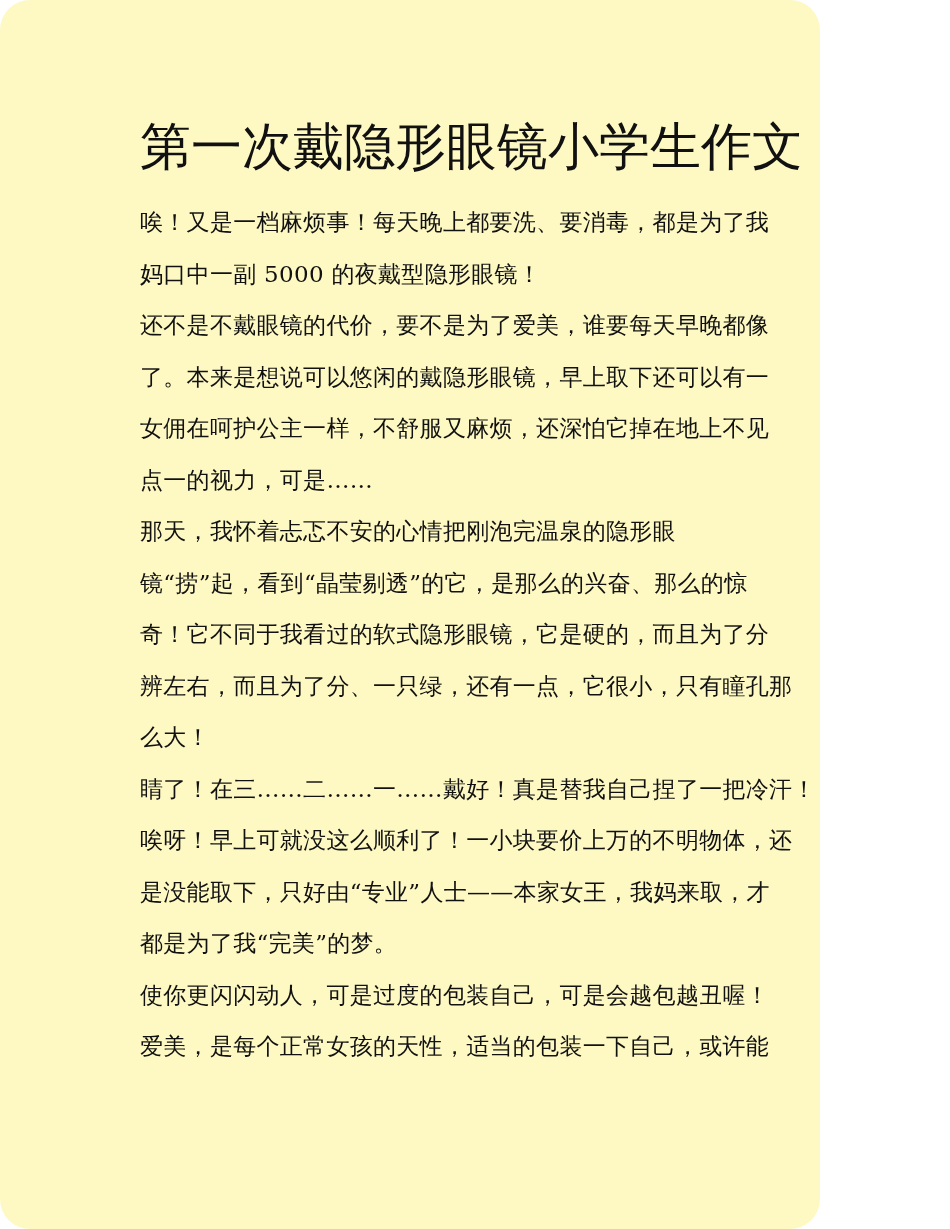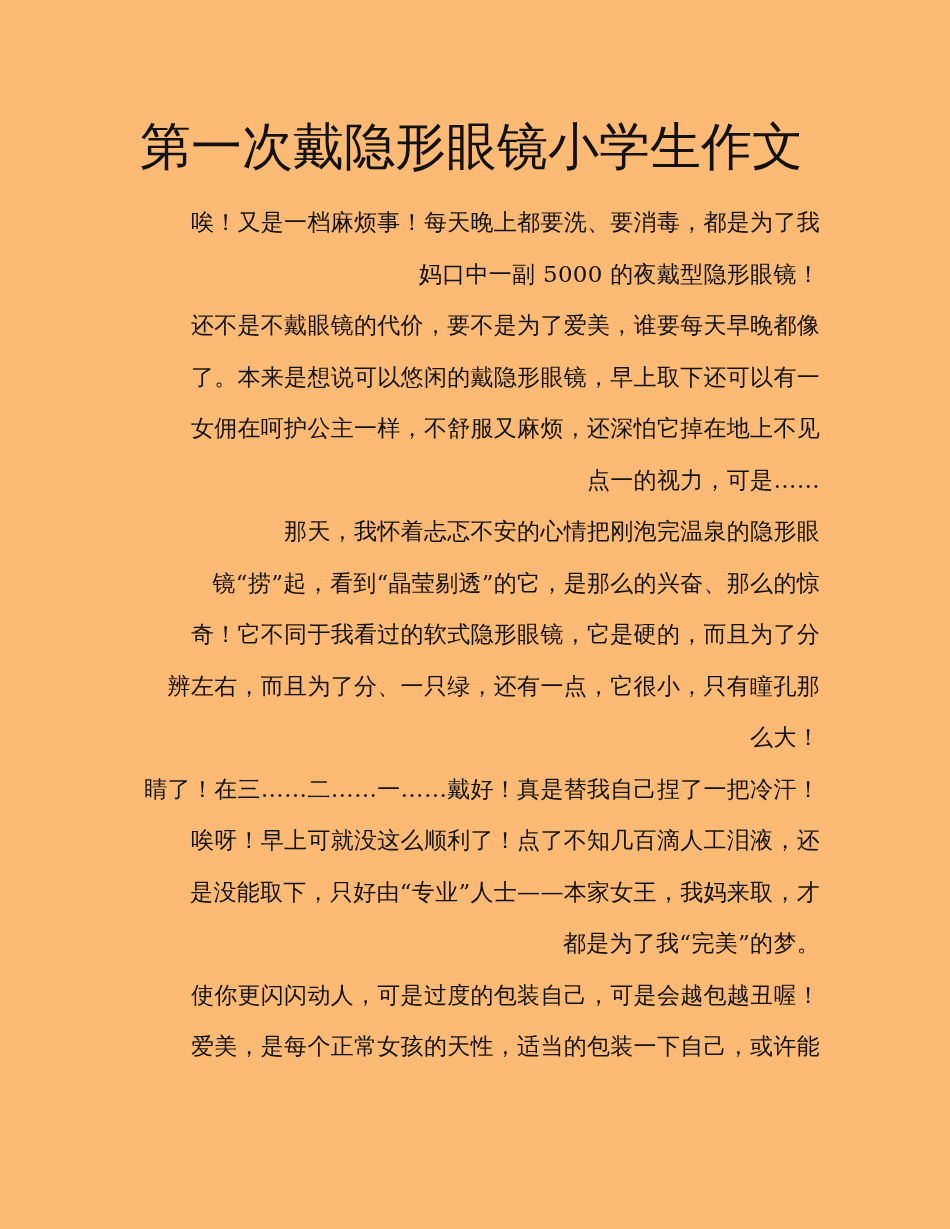--- a/index.html
+++ b/index.html
@@ -1,41 +1,41 @@
 <!DOCTYPE html>
 <html><head>
   <meta charset="utf-8">
   <style>
     html, body { margin: 0; padding: 0; background: #ffffff; }
     body { width: 950px; height: 1229px; position: relative; overflow: hidden;
            font-family: "DejaVu Serif", "Liberation Serif", serif; color: #111111; }
-    .page { position: absolute; left: 0; top: 0; width: 950px; height: 1229px; background: #fdba74; }
+    .page { position: absolute; left: 0; top: 0; width: 820px; height: 1229px; background: #fef9c3; border-radius: 30px; }
     .title { position: absolute; left: 140px; top: 112px; width: 680px;
              font-size: 51px; line-height: 70px; white-space: nowrap; letter-spacing: 0px;
              font-weight: normal; margin: 0; }
     .body { position: absolute; left: 140px; top: 197px; width: 680px; }
-    .line { font-size: 23px; height: 51.5px; line-height: 51.5px; white-space: nowrap; letter-spacing: 0.3px; text-align: right; }
+    .line { font-size: 23px; height: 51.5px; line-height: 51.5px; white-space: nowrap; letter-spacing: 0.3px; }
   </style>
 </head>
 <body>
 
 <div class="page">
   <h1 class="title">第一次戴隐形眼镜小学生作文</h1>
   <div class="body">
     <div class="line">唉！又是一档麻烦事！每天晚上都要洗、要消毒，都是为了我</div>
     <div class="line">妈口中一副 5000 的夜戴型隐形眼镜！</div>
     <div class="line">还不是不戴眼镜的代价，要不是为了爱美，谁要每天早晚都像</div>
     <div class="line">了。本来是想说可以悠闲的戴隐形眼镜，早上取下还可以有一</div>
     <div class="line">女佣在呵护公主一样，不舒服又麻烦，还深怕它掉在地上不见</div>
     <div class="line">点一的视力，可是……</div>
     <div class="line">那天，我怀着忐忑不安的心情把刚泡完温泉的隐形眼</div>
     <div class="line">镜“捞”起，看到“晶莹剔透”的它，是那么的兴奋、那么的惊</div>
     <div class="line">奇！它不同于我看过的软式隐形眼镜，它是硬的，而且为了分</div>
     <div class="line">辨左右，而且为了分、一只绿，还有一点，它很小，只有瞳孔那</div>
     <div class="line">么大！</div>
     <div class="line">睛了！在三……二……一……戴好！真是替我自己捏了一把冷汗！</div>
-    <div class="line">唉呀！早上可就没这么顺利了！点了不知几百滴人工泪液，还</div>
+    <div class="line">唉呀！早上可就没这么顺利了！一小块要价上万的不明物体，还</div>
     <div class="line">是没能取下，只好由“专业”人士——本家女王，我妈来取，才</div>
     <div class="line">都是为了我“完美”的梦。</div>
     <div class="line">使你更闪闪动人，可是过度的包装自己，可是会越包越丑喔！</div>
     <div class="line">爱美，是每个正常女孩的天性，适当的包装一下自己，或许能</div>
   </div>
 </div>
 
 </body></html>

